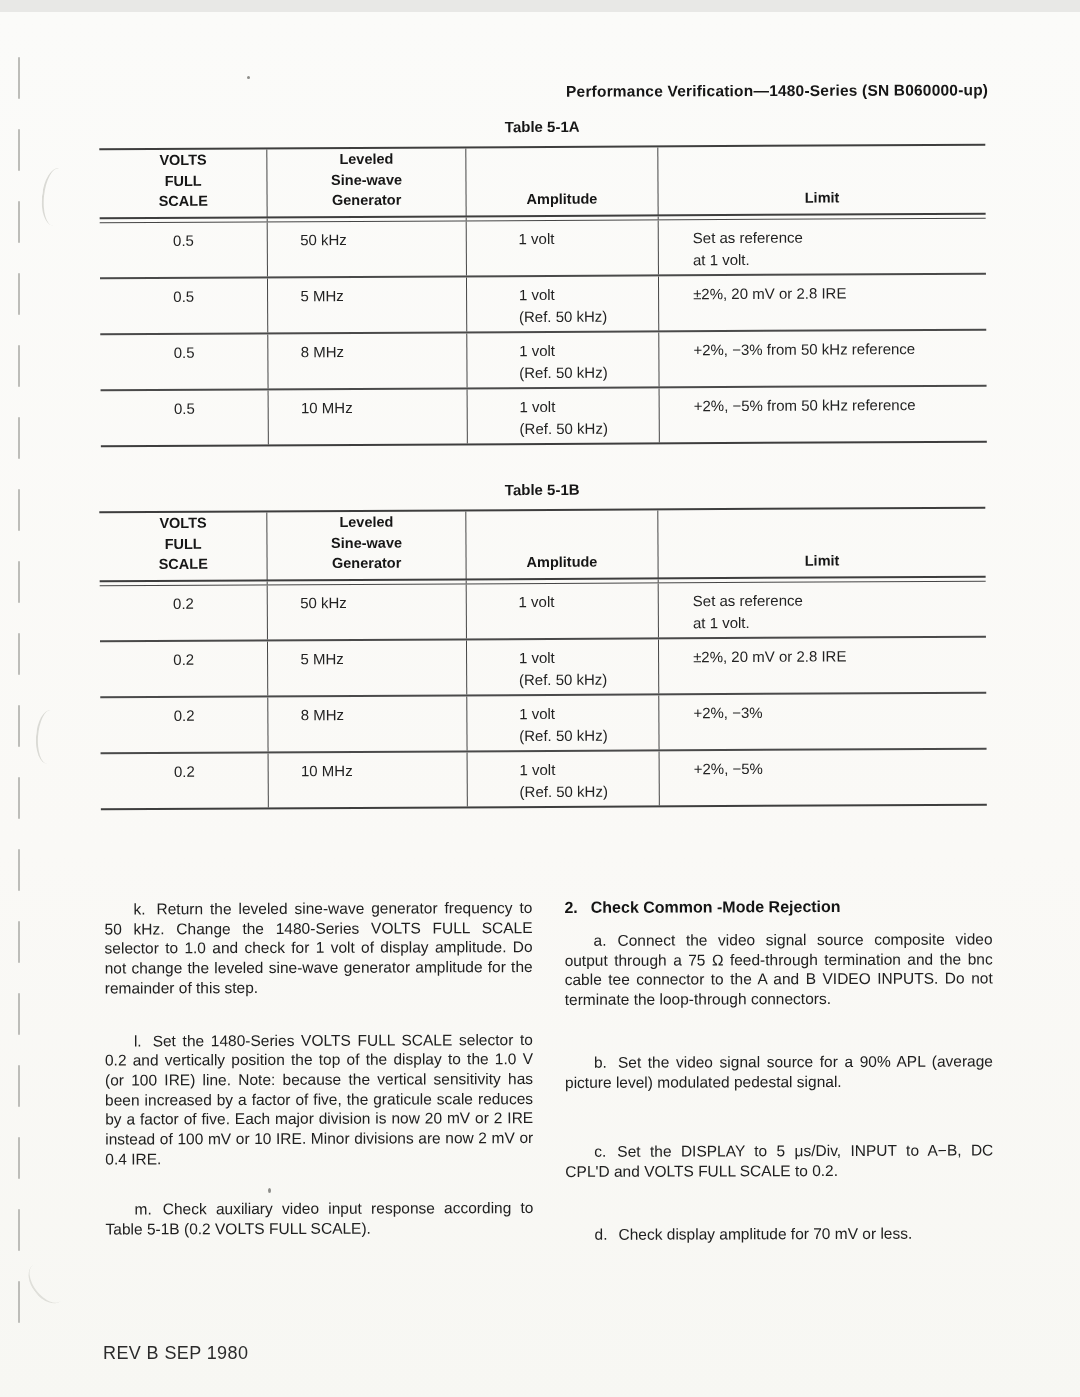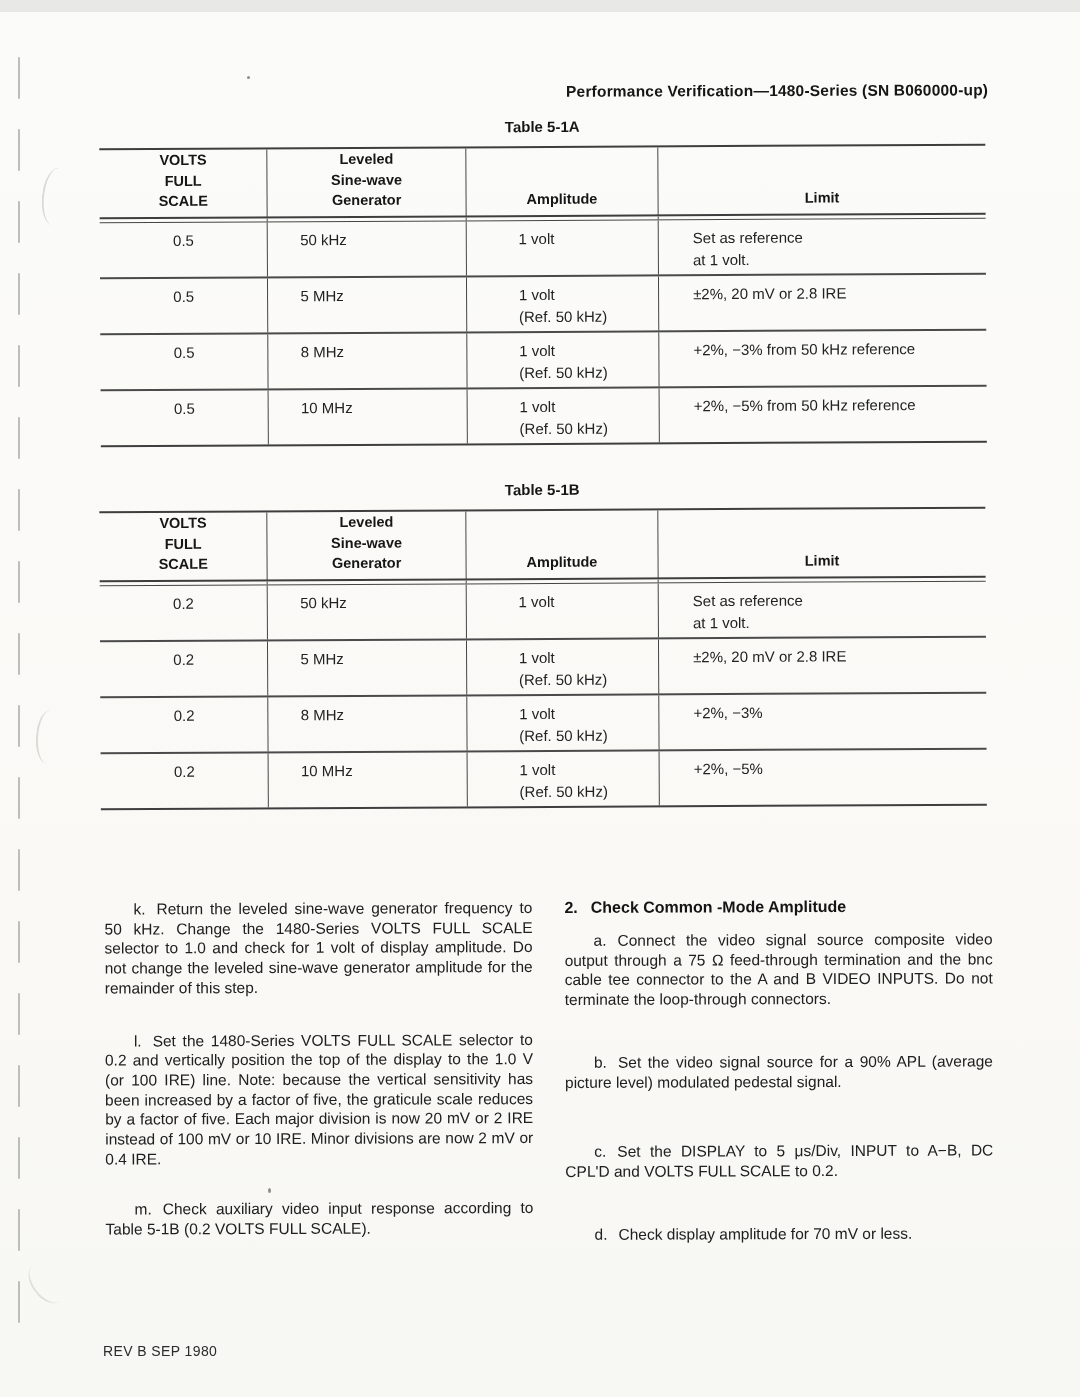--- a/index.html
+++ b/index.html
@@ -60,21 +60,21 @@
   .col-left .para:nth-child(3){margin-top:31px;}
   .col-right .para:nth-child(2){margin-top:13px;}
   .col-right .para:nth-child(3){margin-top:43px;}
   .col-right .para:nth-child(4){margin-top:50px;}
   .col-right .para:nth-child(5){margin-top:43px;}
   .section-heading{
     margin:0;font-size:16px;font-weight:bold;color:#141414;line-height:20px;
   }
   .section-heading .hlabel{margin-right:13px;}
   
-  .footer-rev{position:absolute;left:103px;top:1331px;font-size:14px;letter-spacing:.4px;color:#2b2b2b;}
+  .footer-rev{position:absolute;left:103px;top:1331px;font-size:18px;letter-spacing:.4px;color:#2b2b2b;}
   .footer-page{position:absolute;left:962px;top:1392px;font-size:15px;color:#1c1c1c;letter-spacing:.5px;}
 </style>
 </head>
 <body>
 
 <div class="page">
 
   <div id="edge-marks">
       <div class="edge-mark" style="top: 45px; height: 42px;"></div>
       <div class="edge-mark" style="top: 117px; height: 42px;"></div>
@@ -283,21 +283,21 @@
       </div>
   </div>
 
   <div class="columns">
     <div class="col col-left">
         <p class="para"><span class="plabel">k.</span>Return the leveled sine-wave generator frequency to 50 kHz. Change the 1480-Series VOLTS FULL SCALE selector to 1.0 and check for 1 volt of display amplitude. Do not change the leveled sine-wave generator amplitude for the remainder of this step.</p>
         <p class="para"><span class="plabel">l.</span>Set the 1480-Series VOLTS FULL SCALE selector to 0.2 and vertically position the top of the display to the 1.0 V (or 100 IRE) line. Note: because the vertical sensitivity has been increased by a factor of five, the graticule scale reduces by a factor of five. Each major division is now 20 mV or 2 IRE instead of 100 mV or 10 IRE. Minor divisions are now 2 mV or 0.4 IRE.</p>
         <p class="para"><span class="plabel">m.</span>Check auxiliary video input response according to Table 5-1B (0.2 VOLTS FULL SCALE).</p>
       </div>
     <div class="col col-right">
-      <p class="section-heading"><span class="hlabel">2.</span><span>Check Common -Mode Amplitude</span></p>
+      <p class="section-heading"><span class="hlabel">2.</span><span>Check Common -Mode Rejection</span></p>
     <p class="para"><span class="plabel">a.</span>Connect the video signal source composite video output through a 75 Ω feed-through termination and the bnc cable tee connector to the A and B VIDEO INPUTS. Do not terminate the loop-through connectors.</p>
         <p class="para"><span class="plabel">b.</span>Set the video signal source for a 90% APL (average picture level) modulated pedestal signal.</p>
         <p class="para"><span class="plabel">c.</span>Set the DISPLAY to 5 μs/Div, INPUT to A−B, DC CPL'D and VOLTS FULL SCALE to 0.2.</p>
         <p class="para"><span class="plabel">d.</span>Check display amplitude for 70 mV or less.</p>
       </div>
   </div>
 
   <div class="footer-rev">REV B SEP 1980</div>
   <div class="footer-page">5-5</div>
 

